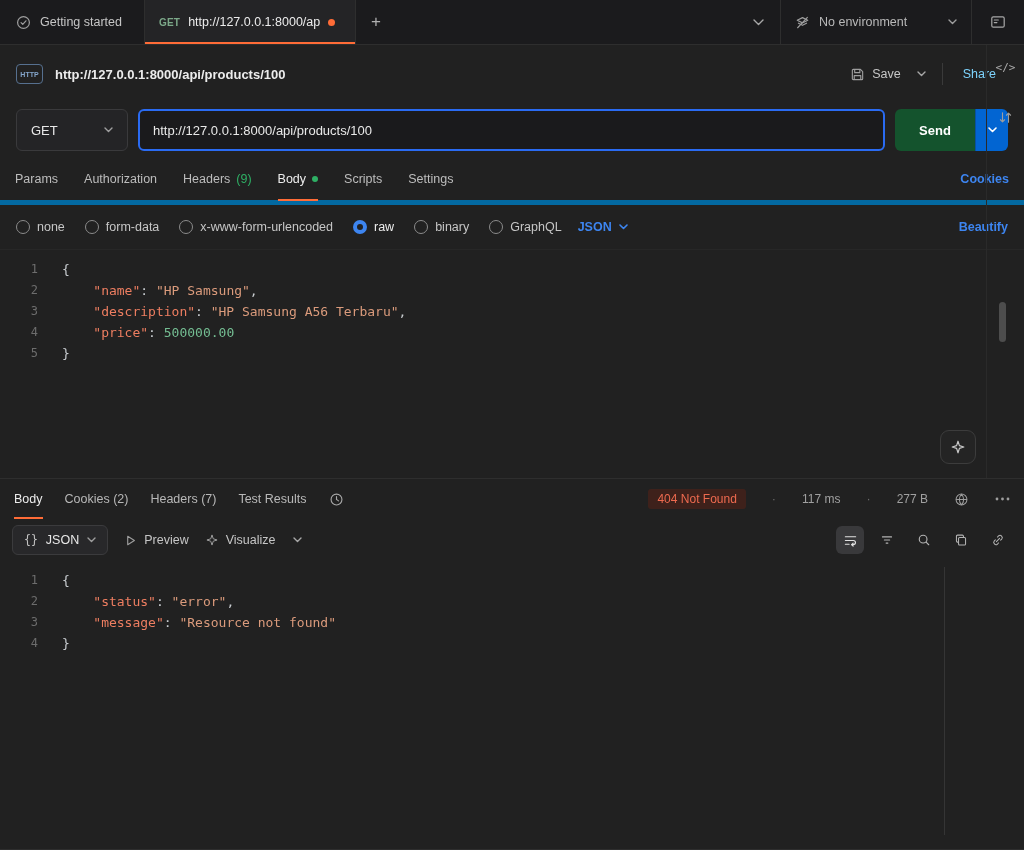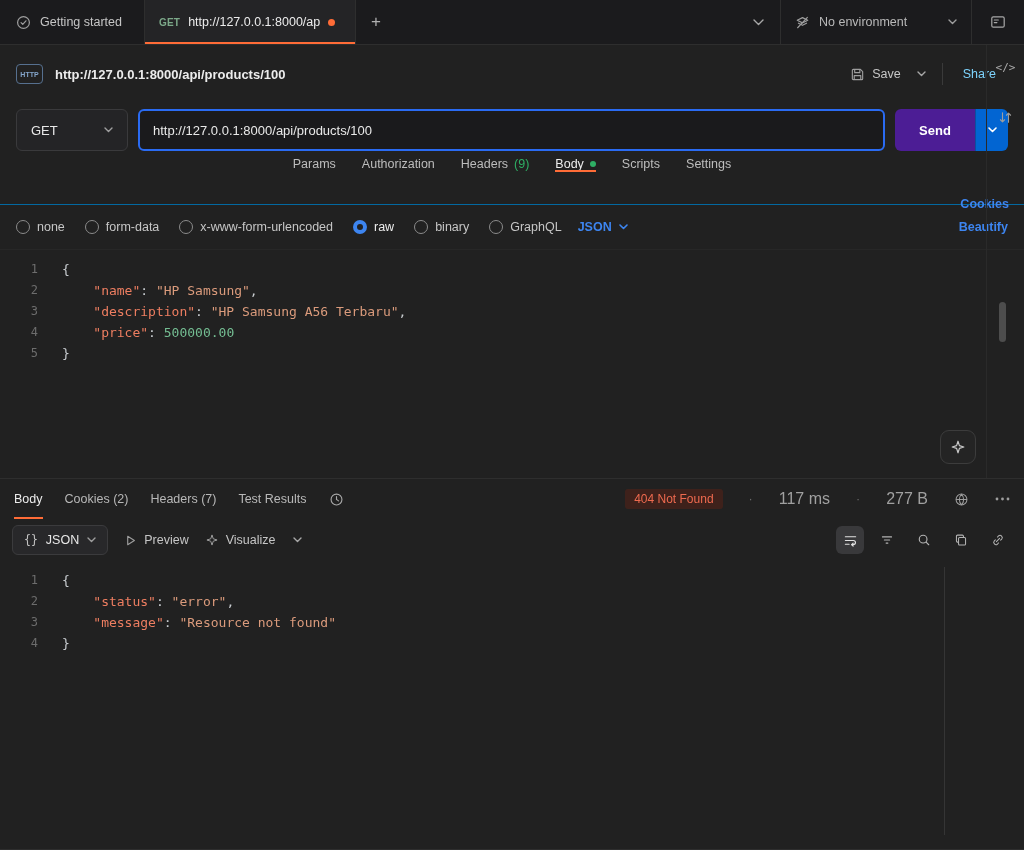--- a/index.html
+++ b/index.html
@@ -46,26 +46,26 @@
   .action-div { width:1px; height:22px; background:#3a3a3a; margin:0 8px; }
   .share-btn { color:#7dd3fc; padding:6px 12px; cursor:pointer; }
 
   .url-row { height:54px; display:flex; align-items:center; padding:0 16px; gap:10px; }
   .method-select { width:112px; height:42px; border:1px solid #3a3a3c; border-radius:6px; background:#242426;
     display:flex; align-items:center; padding:0 14px; font-size:13px; color:#e8e8e8; cursor:pointer; }
   .method-select .chev { margin-left:auto; color:#a0a0a0; }
   .url-input { flex:1; height:42px; background:#1a1a1c; border:2px solid #2a6bf2; border-radius:6px;
     color:#e9e9e9; font-size:13px; padding:0 13px; font-family:"Liberation Sans", sans-serif; outline:none; }
   .send-group { display:flex; height:42px; border-radius:6px; overflow:hidden; cursor:pointer; }
-  .send-main { width:80px; background:#4c1d95; color:#fff; font-size:13px; font-weight:700;
+  .send-main { width:80px; background:#14532d; color:#fff; font-size:13px; font-weight:700;
     display:flex; align-items:center; justify-content:center; }
   .send-chev { width:33px; background:#0265d2; border-left:1px solid #0a4fa0; color:#fff;
     display:flex; align-items:center; justify-content:center; }
 
-  .req-tabs { height:48px; display:flex; align-items:center; padding:0 15px; gap:26px; border-bottom:1px solid #0369a1;flex-direction:column; }
+  .req-tabs { height:48px; display:flex; align-items:center; padding:0 15px; gap:36px; border-bottom:5px solid #0369a1; }
   .req-tab { position:relative; height:100%; display:flex; align-items:center; gap:6px; color:#bdbdbd; cursor:pointer; }
   .req-tab.active { color:#ededed; }
   .req-tab.active::after { content:""; position:absolute; left:0; right:0; bottom:-1px; height:2px; background:#ff6c37; }
   .tab-count { color:#2eaf64; }
   .green-dot { width:6px; height:6px; border-radius:50%; background:#2eaf64; }
   .cookies-link { margin-left:auto; color:#3d85f0; font-weight:700; cursor:pointer; }
 
   .body-type-row { height:44px; display:flex; align-items:center; padding:0 16px; gap:12px; }
   .radio-item { display:flex; align-items:center; gap:7px; color:#c6c6c6; cursor:pointer; }
   .radio { width:14px; height:14px; border-radius:50%; border:1.4px solid #8b8b8b; flex:none; }
@@ -91,21 +91,21 @@
   
   .resp-pane { height:372px; border-top:1px solid #2e2e2e; }
   .resp-tabs-row { height:40px; display:flex; align-items:center; padding:0 14px; gap:22px; }
   .resp-tab { position:relative; height:100%; display:flex; align-items:center; color:#b8b8b8; cursor:pointer; }
   .resp-tab.active { color:#ededed; }
   .resp-tab.active::after { content:""; position:absolute; left:0; right:0; bottom:0; height:2px; background:#ff6c37; }
   .history-btn { display:flex; align-items:center; color:#a8a8a8; cursor:pointer; }
   .resp-meta { margin-left:auto; display:flex; align-items:center; gap:26px; }
   .status-badge { background:#3e211b; color:#ee6a4f; font-size:12px; padding:3px 9px; border-radius:3px; }
   .meta-dot { color:#6b6b6b; }
-  .meta-text { color:#a0a0a0; font-size:16px; }
+  .meta-text { color:#a0a0a0; font-size:12px; }
 
   .resp-toolbar { height:42px; display:flex; align-items:center; padding:0 12px; gap:16px; }
   .json-btn { display:flex; align-items:center; gap:8px; height:30px; padding:0 11px; background:#28282a;
     border:1px solid #3b3b3d; border-radius:6px; cursor:pointer; }
   .braces { font-family:"DejaVu Sans Mono", monospace; font-size:11.5px; color:#c3c3c3; }
   .json-label { color:#e8e8e8; }
   .toolbar-item { display:flex; align-items:center; gap:7px; color:#c6c6c6; cursor:pointer; }
   .toolbar-chev { color:#a8a8a8; padding:0 2px; cursor:pointer; }
   .toolbar-icons { margin-left:auto; display:flex; align-items:center; gap:9px; }
   .tool-icon { width:28px; height:28px; display:flex; align-items:center; justify-content:center;

